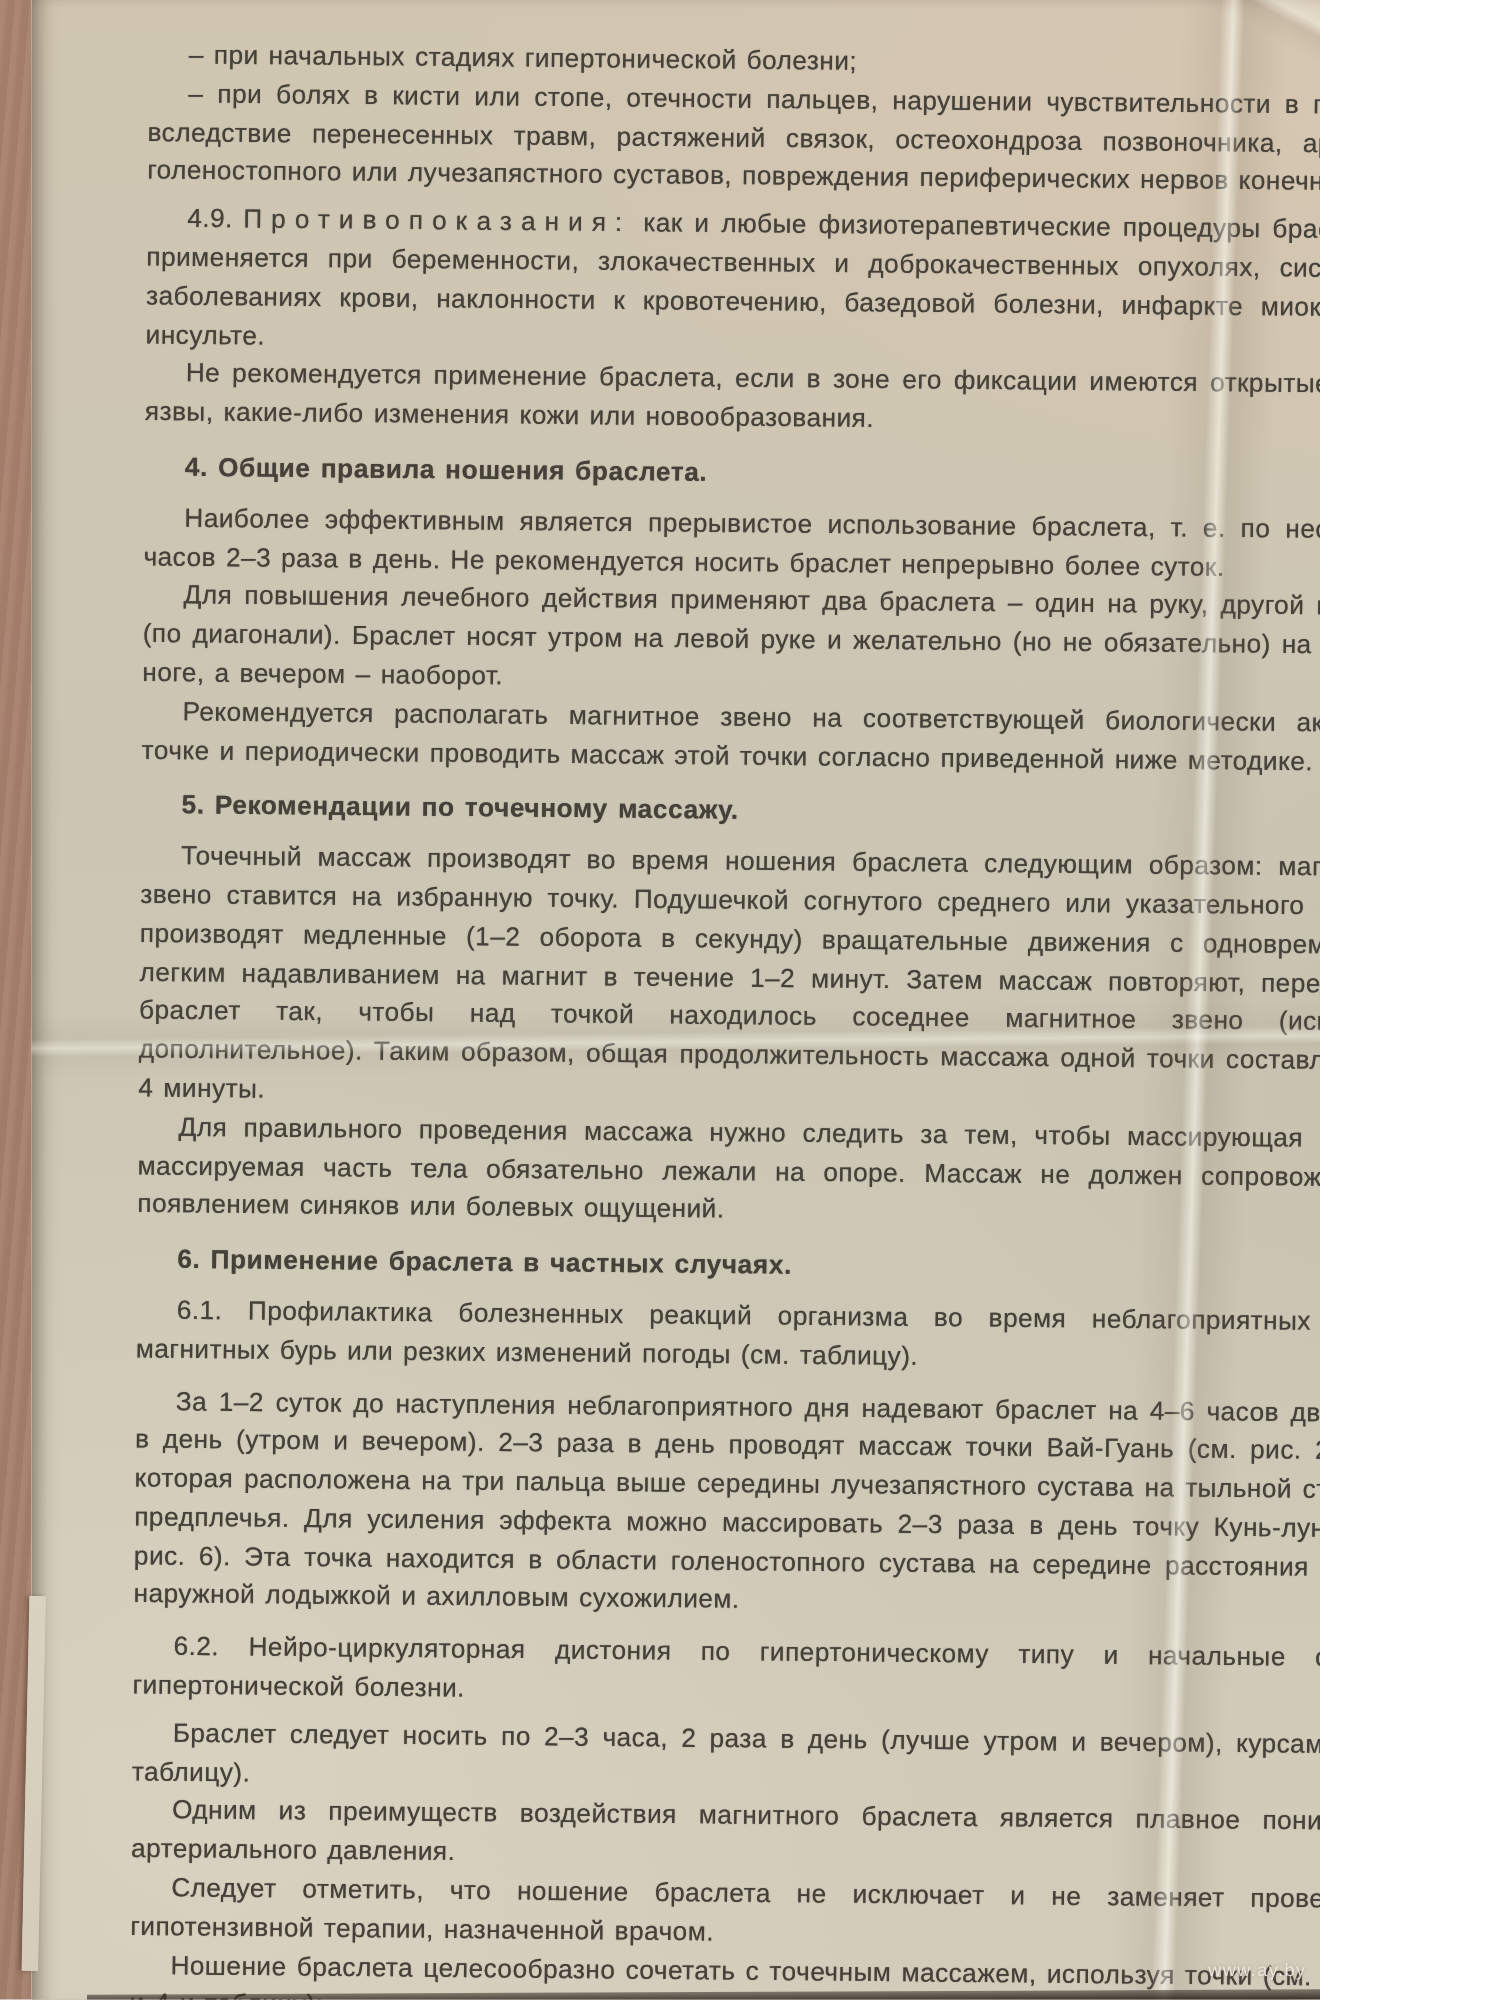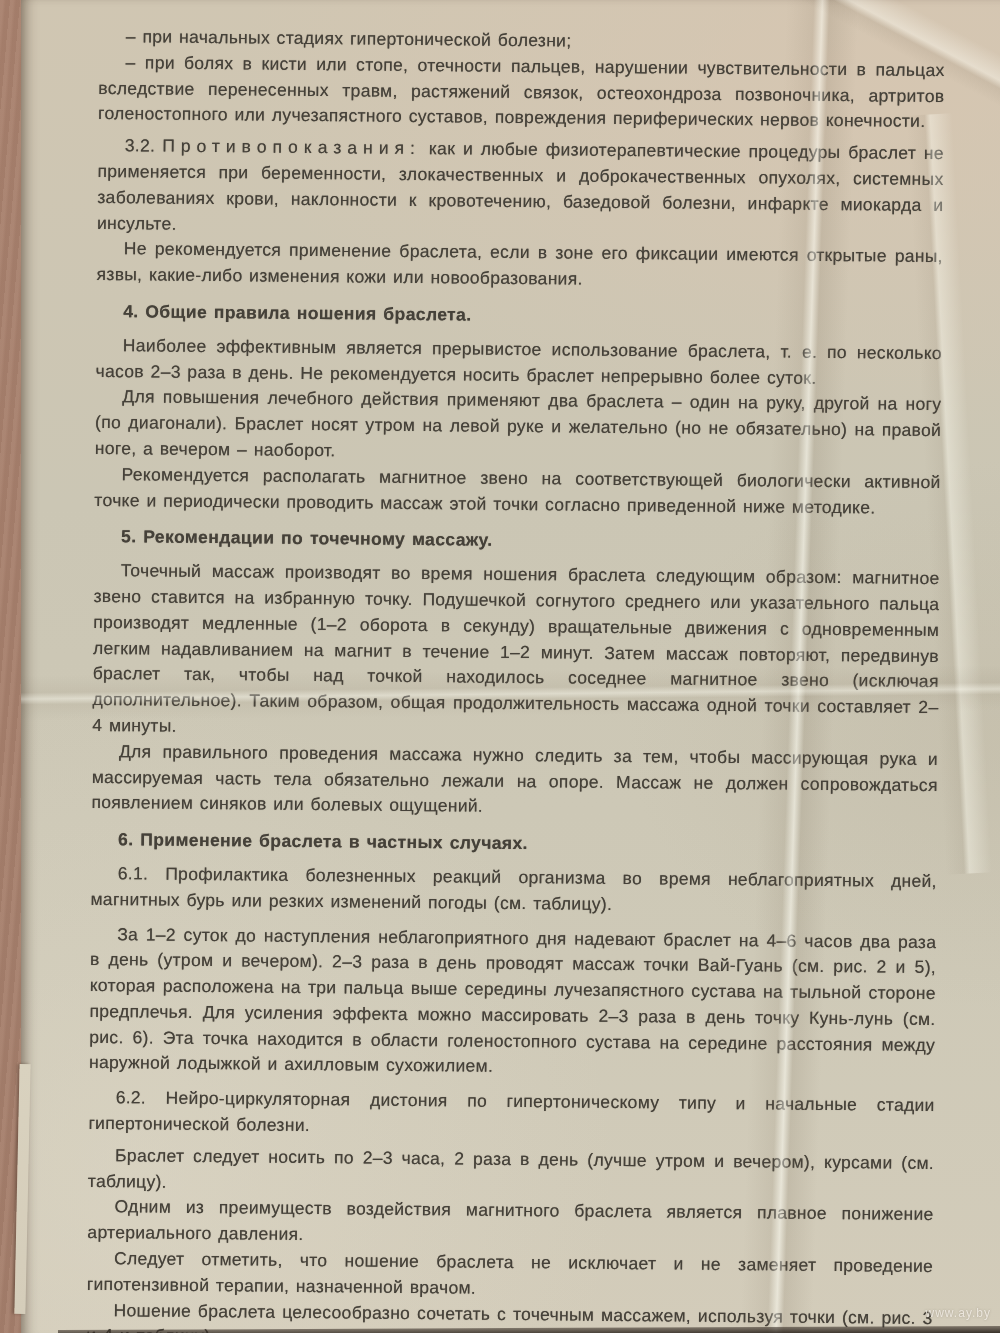--- a/index.html
+++ b/index.html
@@ -1,21 +1,21 @@
 <!DOCTYPE html>
 <html lang="ru"><head>
 <meta charset="utf-8">
 <style>
   html,body{margin:0;padding:0;}
   body{
     width:1000px;height:1333px;overflow:hidden;
     font-family:"Liberation Sans", sans-serif;
   }
   .photo{
-    position:relative;width:1000px;height:1333px;overflow:hidden;
+    position:relative;width:880px;height:1333px;overflow:hidden;
     background:linear-gradient(100deg,#a8816e 0%,#a07c6a 40%,#93705f 100%);
   }
   
   .photo::before{
     content:"";position:absolute;inset:0;
     background:repeating-linear-gradient(95deg,
       rgba(255,235,220,0.05) 0px, rgba(255,235,220,0.05) 3px,
       rgba(90,60,45,0.06) 6px, rgba(90,60,45,0.06) 10px);
     pointer-events:none;
   }
@@ -99,21 +99,21 @@
 <div class="photo">
   <div class="paper">
     <div class="torn-edge"></div>
 
     <div class="content">
 
       <p>– при начальных стадиях гипертонической болезни;</p>
       <p>– при болях в кисти или стопе, отечности пальцев, нарушении чувствительности в пальцах вследствие перенесенных травм, растяжений связок, остеохондроза позвоночника, артритов голеностопного или лучезапястного суставов, повреждения периферических нервов конечности.</p>
 
       <p class="sp6">
-        <span class="num">3.2.</span><span class="spread">Противопоказания:</span><span>как и любые физиотерапевтические процедуры браслет не применяется при беременности, злокачественных и доброкачественных опухолях, системных заболеваниях крови, наклонности к кровотечению, базедовой болезни, инфаркте миокарда и инсульте.</span>
+        <span class="num">4.9.</span><span class="spread">Противопоказания:</span><span>как и любые физиотерапевтические процедуры браслет не применяется при беременности, злокачественных и доброкачественных опухолях, системных заболеваниях крови, наклонности к кровотечению, базедовой болезни, инфаркте миокарда и инсульте.</span>
       </p>
       <p>Не рекомендуется применение браслета, если в зоне его фиксации имеются открытые раны, язвы, какие-либо изменения кожи или новообразования.</p>
 
       <h3>4. Общие правила ношения браслета.</h3>
       <p>Наиболее эффективным является прерывистое использование браслета, т. е. по несколько часов 2–3 раза в день. Не рекомендуется носить браслет непрерывно более суток.</p>
       <p>Для повышения лечебного действия применяют два браслета – один на руку, другой на ногу (по диагонали). Браслет носят утром на левой руке и желательно (но не обязательно) на правой ноге, а вечером – наоборот.</p>
       <p>Рекомендуется располагать магнитное звено на соответствующей биологически активной точке и периодически проводить массаж этой точки согласно приведенной ниже методике.</p>
 
       <h3>5. Рекомендации по точечному массажу.</h3>
       <p>Точечный массаж производят во время ношения браслета следующим образом: магнитное звено ставится на избранную точку. Подушечкой согнутого среднего или указательного пальца производят медленные (1–2 оборота в секунду) вращательные движения с одновременным легким надавливанием на магнит в течение 1–2 минут. Затем массаж повторяют, передвинув браслет так, чтобы над точкой находилось соседнее магнитное звено (исключая дополнительное). Таким образом, общая продолжительность массажа одной точки составляет 2–4 минуты.</p>

